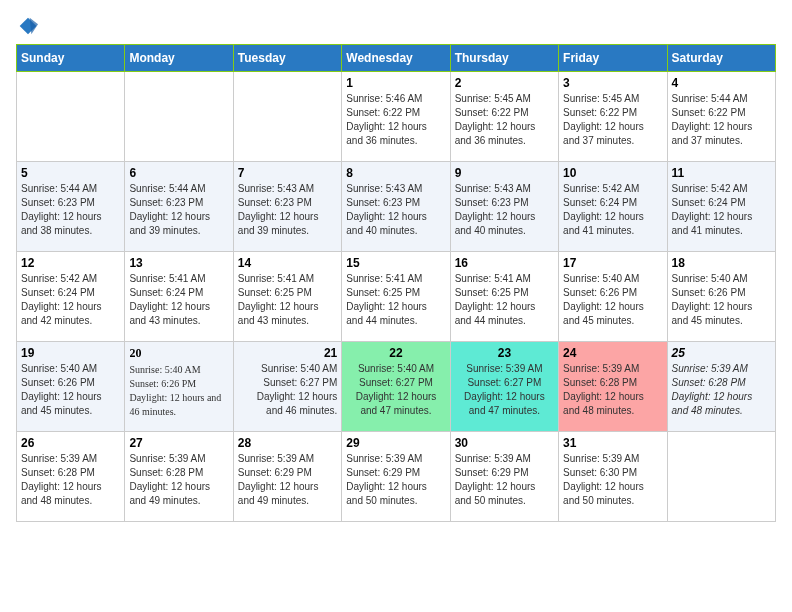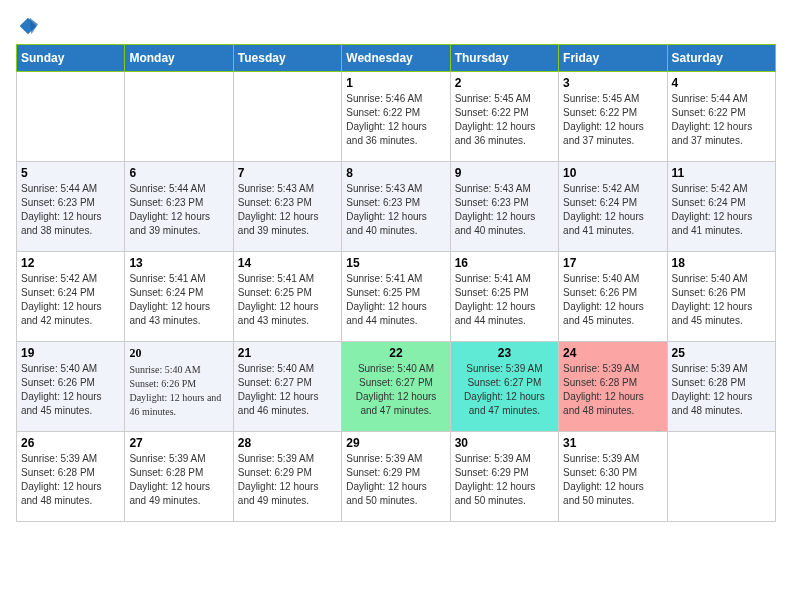--- a/index.html
+++ b/index.html
@@ -206,37 +206,37 @@
       </tr>
       <tr>
         <td style="background: rgb(240, 244, 250);">
           <div class="day-num">19</div>
           <div class="day-info">Sunrise: 5:40 AM<br>Sunset: 6:26 PM<br>Daylight: 12 hours and 45 minutes.</div>
         </td>
         <td style="background: rgb(240, 244, 250); font-family: Liberation Serif, serif;">
           <div class="day-num">20</div>
           <div class="day-info">Sunrise: 5:40 AM<br>Sunset: 6:26 PM<br>Daylight: 12 hours and 46 minutes.</div>
         </td>
-        <td style="background: rgb(240, 244, 250);">
+        <td style="background: rgb(240, 244, 250); text-align: right;">
           <div class="day-num">21</div>
           <div class="day-info">Sunrise: 5:40 AM<br>Sunset: 6:27 PM<br>Daylight: 12 hours and 46 minutes.</div>
         </td>
         <td style="background: #86efac; text-align: center;">
           <div class="day-num">22</div>
           <div class="day-info">Sunrise: 5:40 AM<br>Sunset: 6:27 PM<br>Daylight: 12 hours and 47 minutes.</div>
         </td>
         <td style="background: #5eead4; text-align: center;">
           <div class="day-num">23</div>
           <div class="day-info">Sunrise: 5:39 AM<br>Sunset: 6:27 PM<br>Daylight: 12 hours and 47 minutes.</div>
         </td>
         <td style="background: #fca5a5; margin-left: 19px;">
           <div class="day-num">24</div>
           <div class="day-info">Sunrise: 5:39 AM<br>Sunset: 6:28 PM<br>Daylight: 12 hours and 48 minutes.</div>
         </td>
-        <td style="background: rgb(240, 244, 250);">
+        <td style="background: rgb(240, 244, 250); font-style: italic;">
           <div class="day-num">25</div>
           <div class="day-info">Sunrise: 5:39 AM<br>Sunset: 6:28 PM<br>Daylight: 12 hours and 48 minutes.</div>
         </td>
       </tr>
       <tr>
         <td>
           <div class="day-num">26</div>
           <div class="day-info">Sunrise: 5:39 AM<br>Sunset: 6:28 PM<br>Daylight: 12 hours and 48 minutes.</div>
         </td>
         <td>

